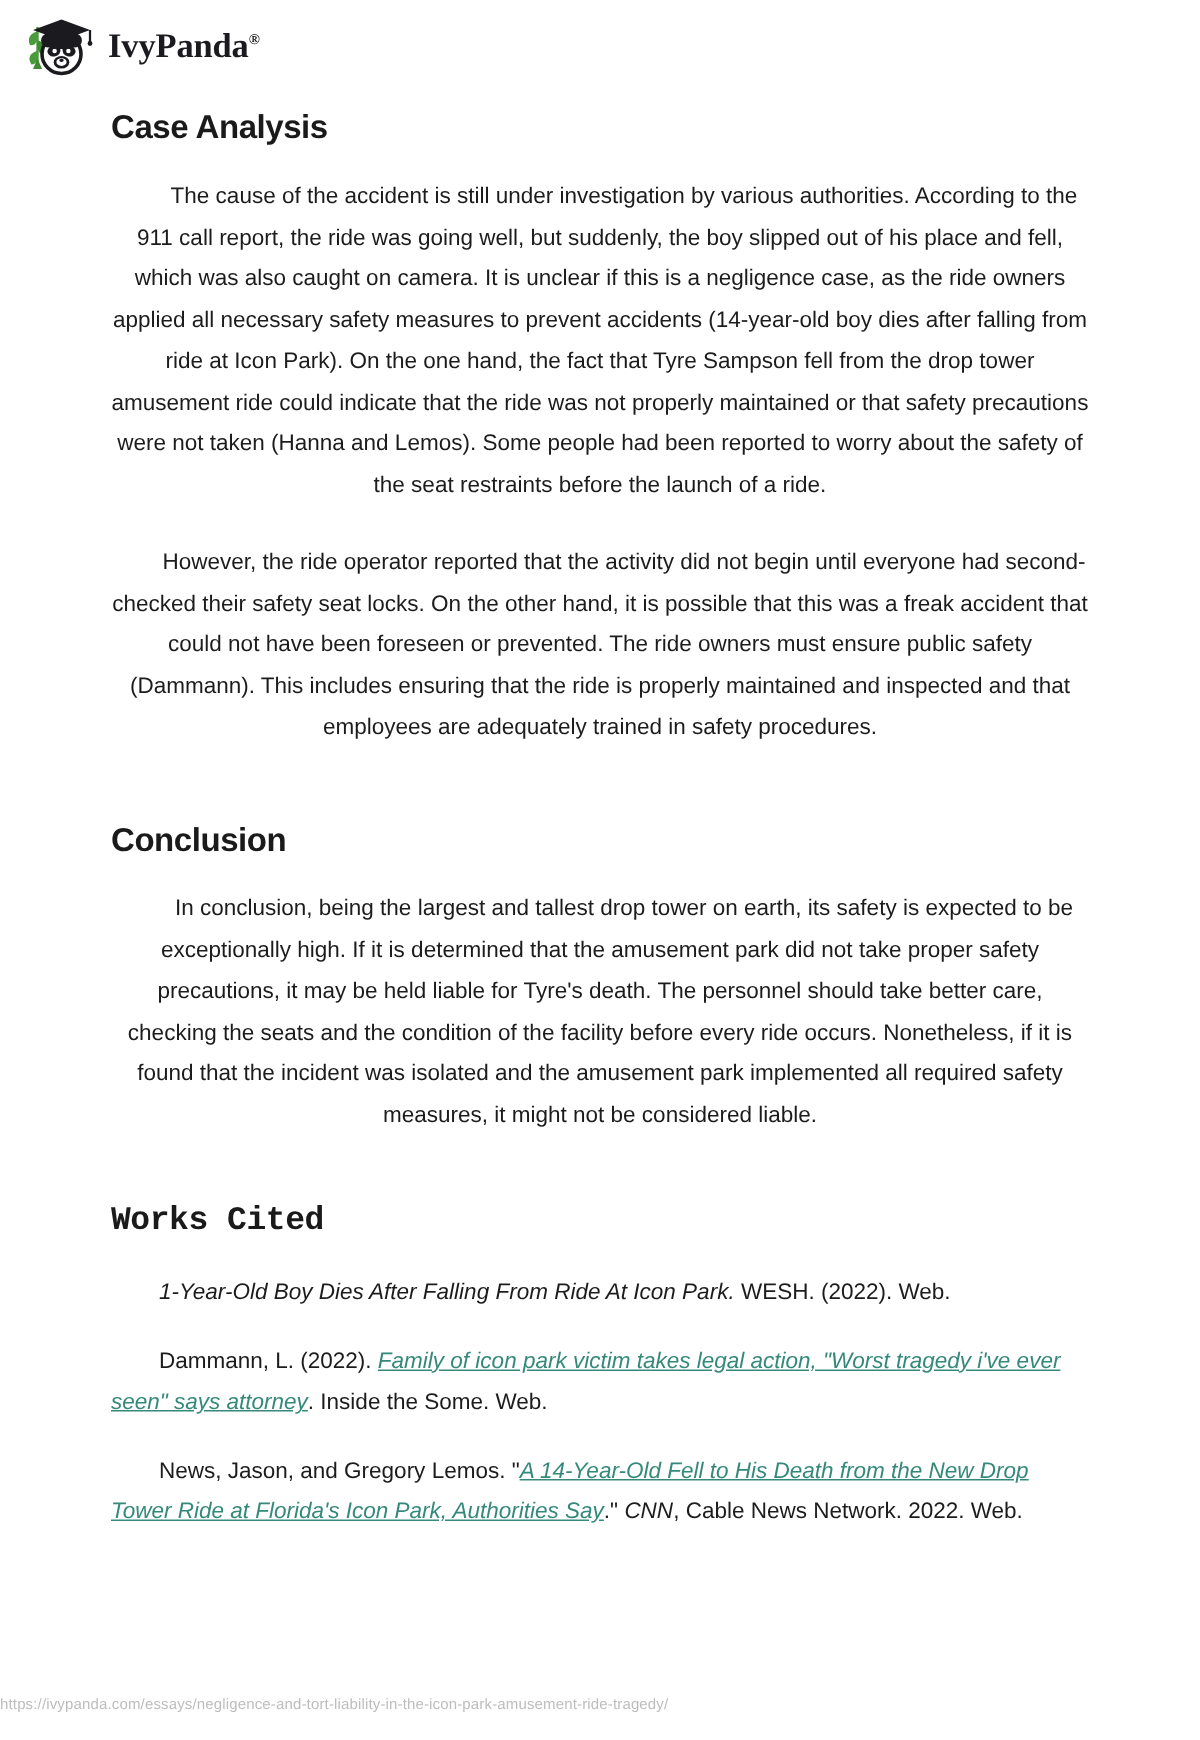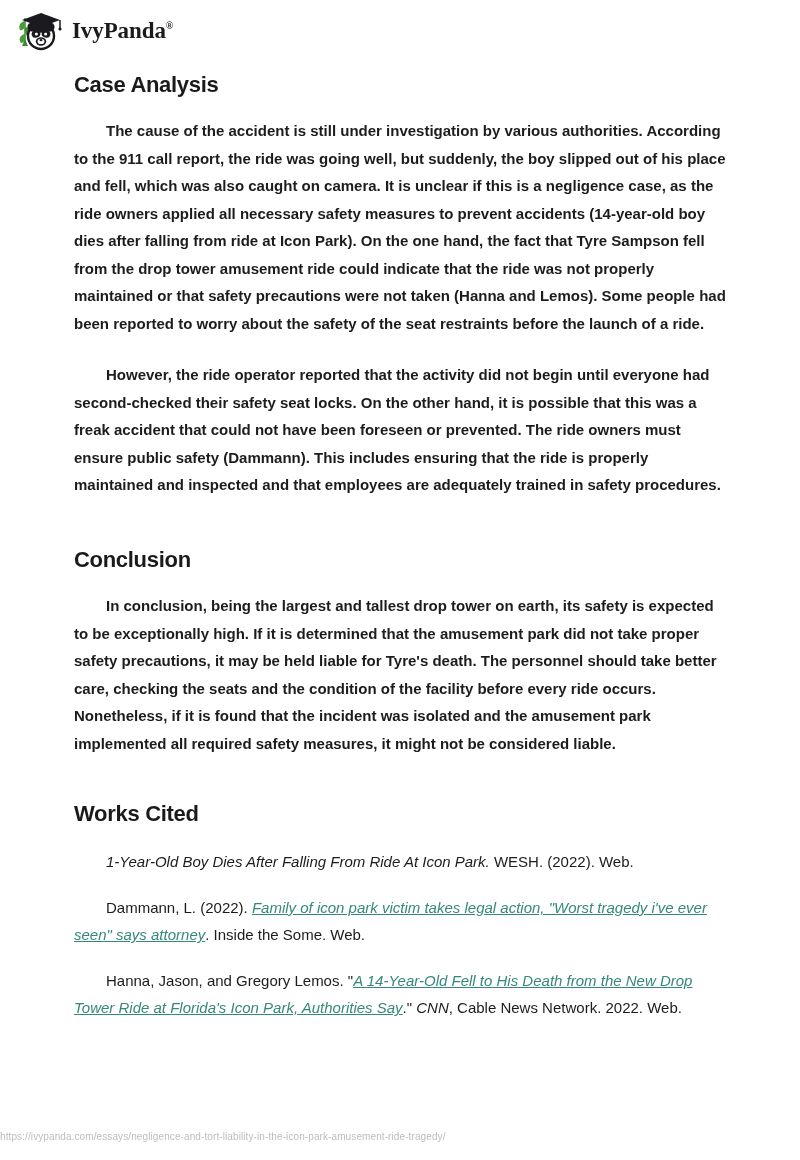--- a/index.html
+++ b/index.html
@@ -74,30 +74,29 @@
 
   h2.section-heading {
     font-size: 22px;
     font-weight: bold;
     color: #1a1a1a;
     margin: 0 0 20px 0;
     letter-spacing: -0.3px;
     line-height: 1.15;
   }
   h2.heading-conclusion { margin-top: 48px; }
-  h2.heading-works      { margin-top: 44px; margin-bottom: 22px; }
+  h2.heading-works      { margin-top: 44px; margin-bottom: 22px; font-family: Liberation Mono, monospace; }
 
   p.body-text {
     font-size: 15px;
     line-height: 27.5px;
     margin: 0 0 24px 0;
     text-indent: 32px;
     color: #1c1c1c;
-    text-align: left;
-    font-weight: bold;
+    text-align: center;
   }
   p.body-text:last-child { margin-bottom: 0; }
 
   p.citation {
     font-size: 15px;
     line-height: 27.5px;
     margin: 0 0 18px 0;
     text-indent: 32px;
     color: #1c1c1c;
   }
@@ -172,17 +171,17 @@
   <h2 class="section-heading heading-conclusion">Conclusion</h2>
 
   <p class="body-text">In conclusion, being the largest and tallest drop tower on earth, its safety is expected to be exceptionally high. If it is determined that the amusement park did not take proper safety precautions, it may be held liable for Tyre's death. The personnel should take better care, checking the seats and the condition of the facility before every ride occurs. Nonetheless, if it is found that the incident was isolated and the amusement park implemented all required safety measures, it might not be considered liable.</p>
 
   <h2 class="section-heading heading-works">Works Cited</h2>
 
   <p class="citation"><span class="it">1-Year-Old Boy Dies After Falling From Ride At Icon Park.</span><span> WESH. (2022). Web.</span></p>
 
   <p class="citation"><span>Dammann, L. (2022). </span><a class="ref-link" href="#">Family of icon park victim takes legal action, "Worst tragedy i've ever seen" says attorney</a><span>. Inside the Some. Web.</span></p>
 
-  <p class="citation last"><span>Hanna, Jason, and Gregory Lemos. "</span><a class="ref-link" href="#">A 14-Year-Old Fell to His Death from the New Drop Tower Ride at Florida's Icon Park, Authorities Say</a><span>." </span><span class="it">CNN</span><span>, Cable News Network. 2022. Web.</span></p>
+  <p class="citation last"><span>News, Jason, and Gregory Lemos. "</span><a class="ref-link" href="#">A 14-Year-Old Fell to His Death from the New Drop Tower Ride at Florida's Icon Park, Authorities Say</a><span>." </span><span class="it">CNN</span><span>, Cable News Network. 2022. Web.</span></p>
 
 </div>
 
 <div class="page-footer">https://ivypanda.com/essays/negligence-and-tort-liability-in-the-icon-park-amusement-ride-tragedy/</div>
 
 </body></html>

